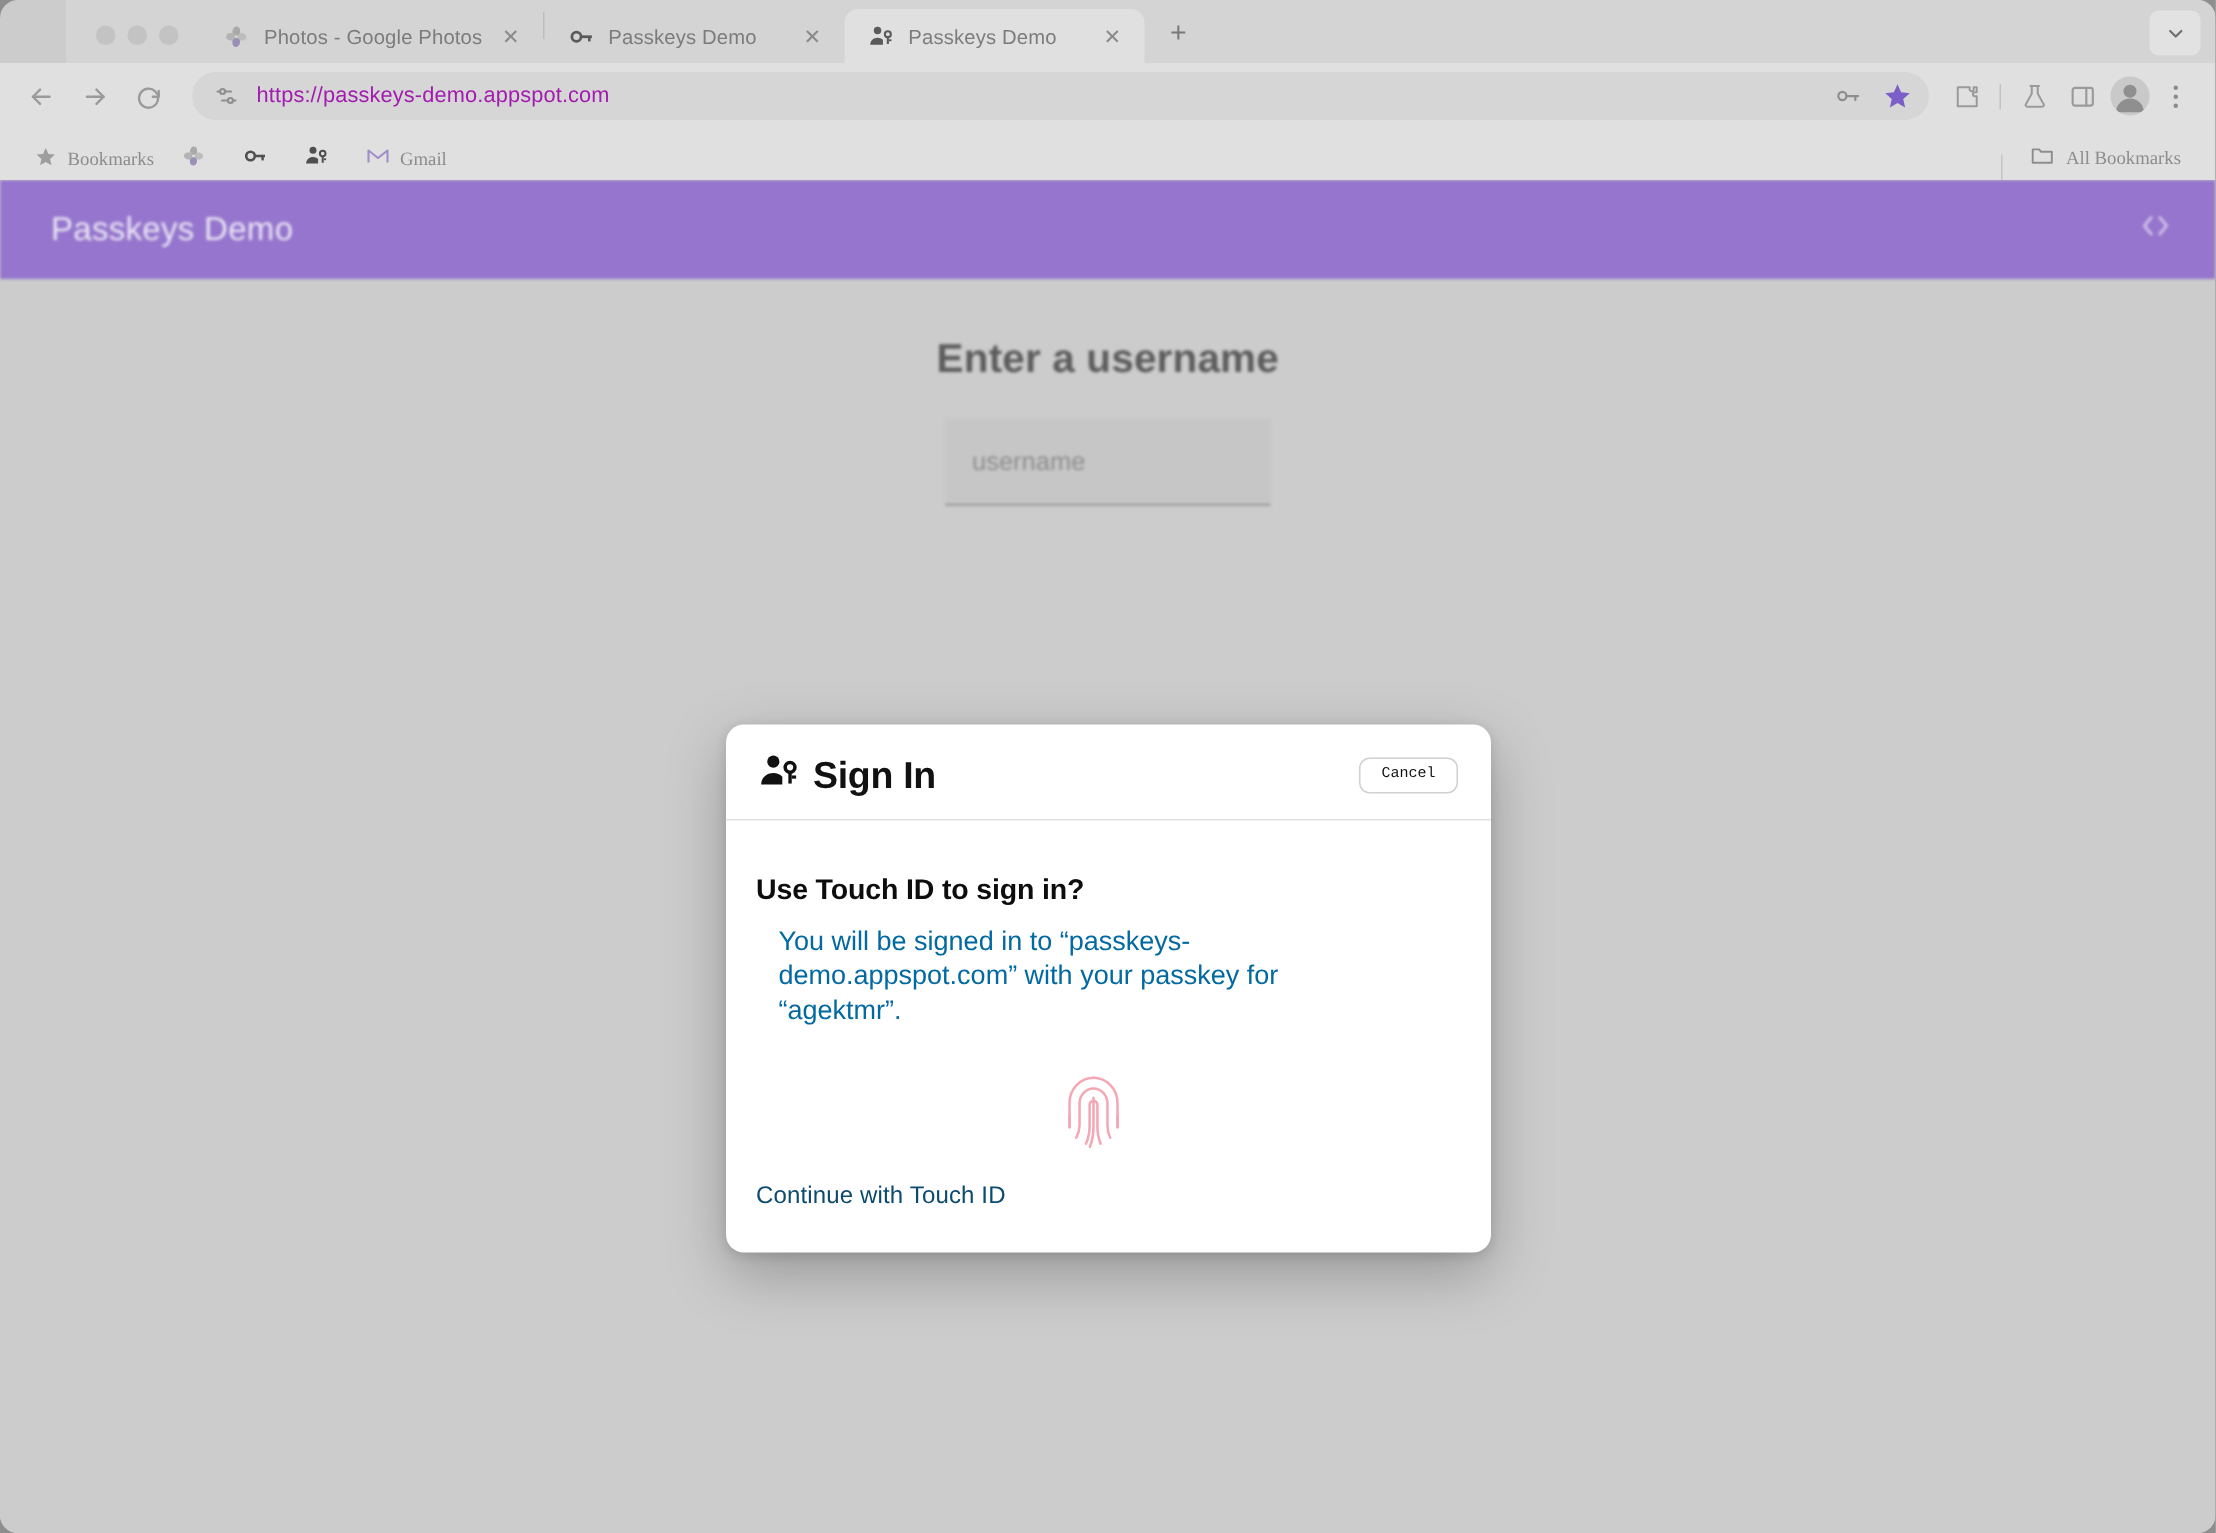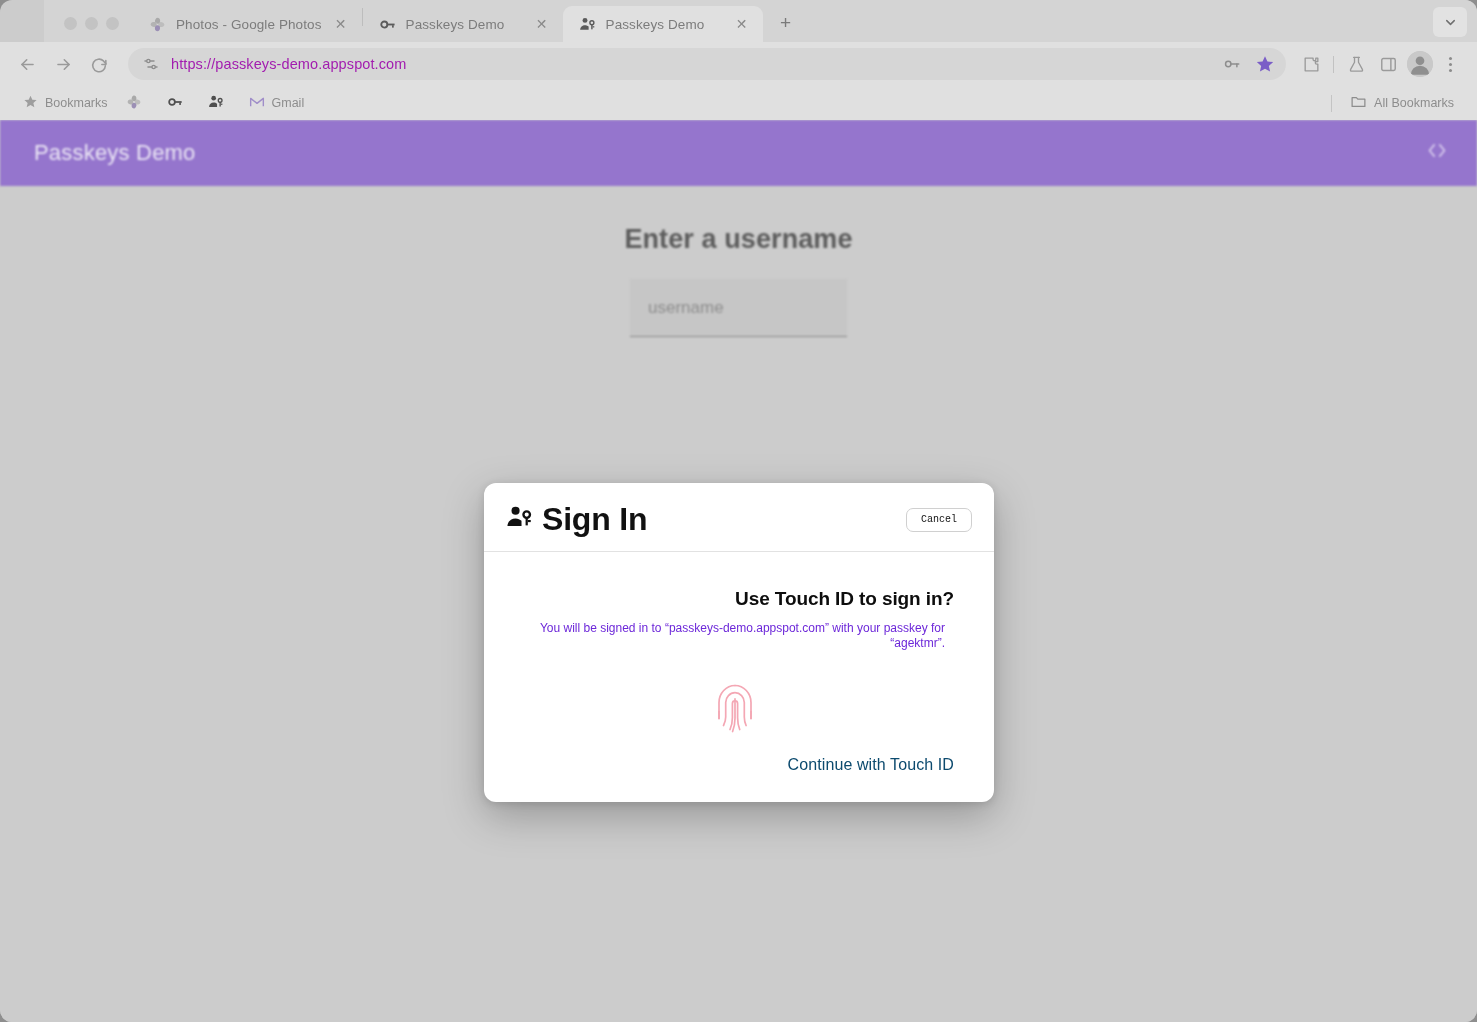--- a/index.html
+++ b/index.html
@@ -131,23 +131,24 @@
     background: #c7c7c7; flex-shrink: 0; overflow: hidden;
     display: flex; align-items: flex-end; justify-content: center;
   }
   .kebab { width: 26px; display:flex; flex-direction: column; align-items:center; gap:3px; flex-shrink:0;}
   .kebab i { width: 3px; height: 3px; border-radius: 50%; background: #8c8c8c; display:block;}
 
   #bookmarks-bar {
     height: 34px;
     background: #e0e0e0;
     display: flex;
-    align-items: center;
+    align-items: flex-end;
     padding: 0 14px 0 14px;
     gap: 0;
+    font-family: Liberation Serif, serif;
   }
   .bm {
     display: flex; align-items: center; gap: 7px;
     padding: 4px 9px; border-radius: 5px;
     font-size: 12.5px; color: #8d8d8d;
     white-space: nowrap;
   }
   .bm-spacer { flex: 1; }
   .bm-sep { width: 1px; height: 17px; background: #c4c4c4; margin: 0 9px; }
 
@@ -227,51 +228,51 @@
     display: flex;
     align-items: center;
     padding: 18px 22px 13px 22px;
     border-bottom: 1px solid #e2e2e2;
     margin: 0 0 0 0;
   }
   #modal-head-inner {
     display: flex; align-items: center; width: 100%;
   }
   #modal-title {
-    font-size: 32px;
+    font-size: 25px;
     font-weight: bold;
     color: #111;
     letter-spacing: -.2px;
     flex: 1;
     margin-left: 9px;
   }
   #cancel-button {
     font-size: 10px;
     color: #111;
     background: #fff;
     border: 1px solid #d0d0d0;
     border-radius: 7px;
     padding: 5px 14px;
     line-height: 1.2;
     font-family: Liberation Mono, monospace;
   }
   #modal-body {
-    padding: 36px 40px 28px 32px;
-    text-align: right;
+    padding: 36px 40px 28px 20px;
+    text-align: left;
   }
   #modal-question {
     font-size: 19px;
     font-weight: bold;
     color: #0d0d0d;
     margin-bottom: 11px;
     letter-spacing: -.1px;
   }
   #modal-desc {
-    font-size: 12px;
-    color: #6d28d9;
+    font-size: 18px;
+    color: #0369a1;
     line-height: 1.28;
     max-width: 420px;
     margin: 0 auto;
   }
   #fingerprint-wrap {
     margin: 28px auto 20px auto;
     width: 56px; height: 56px;
   }
   #continue-label {
     font-size: 16px;

